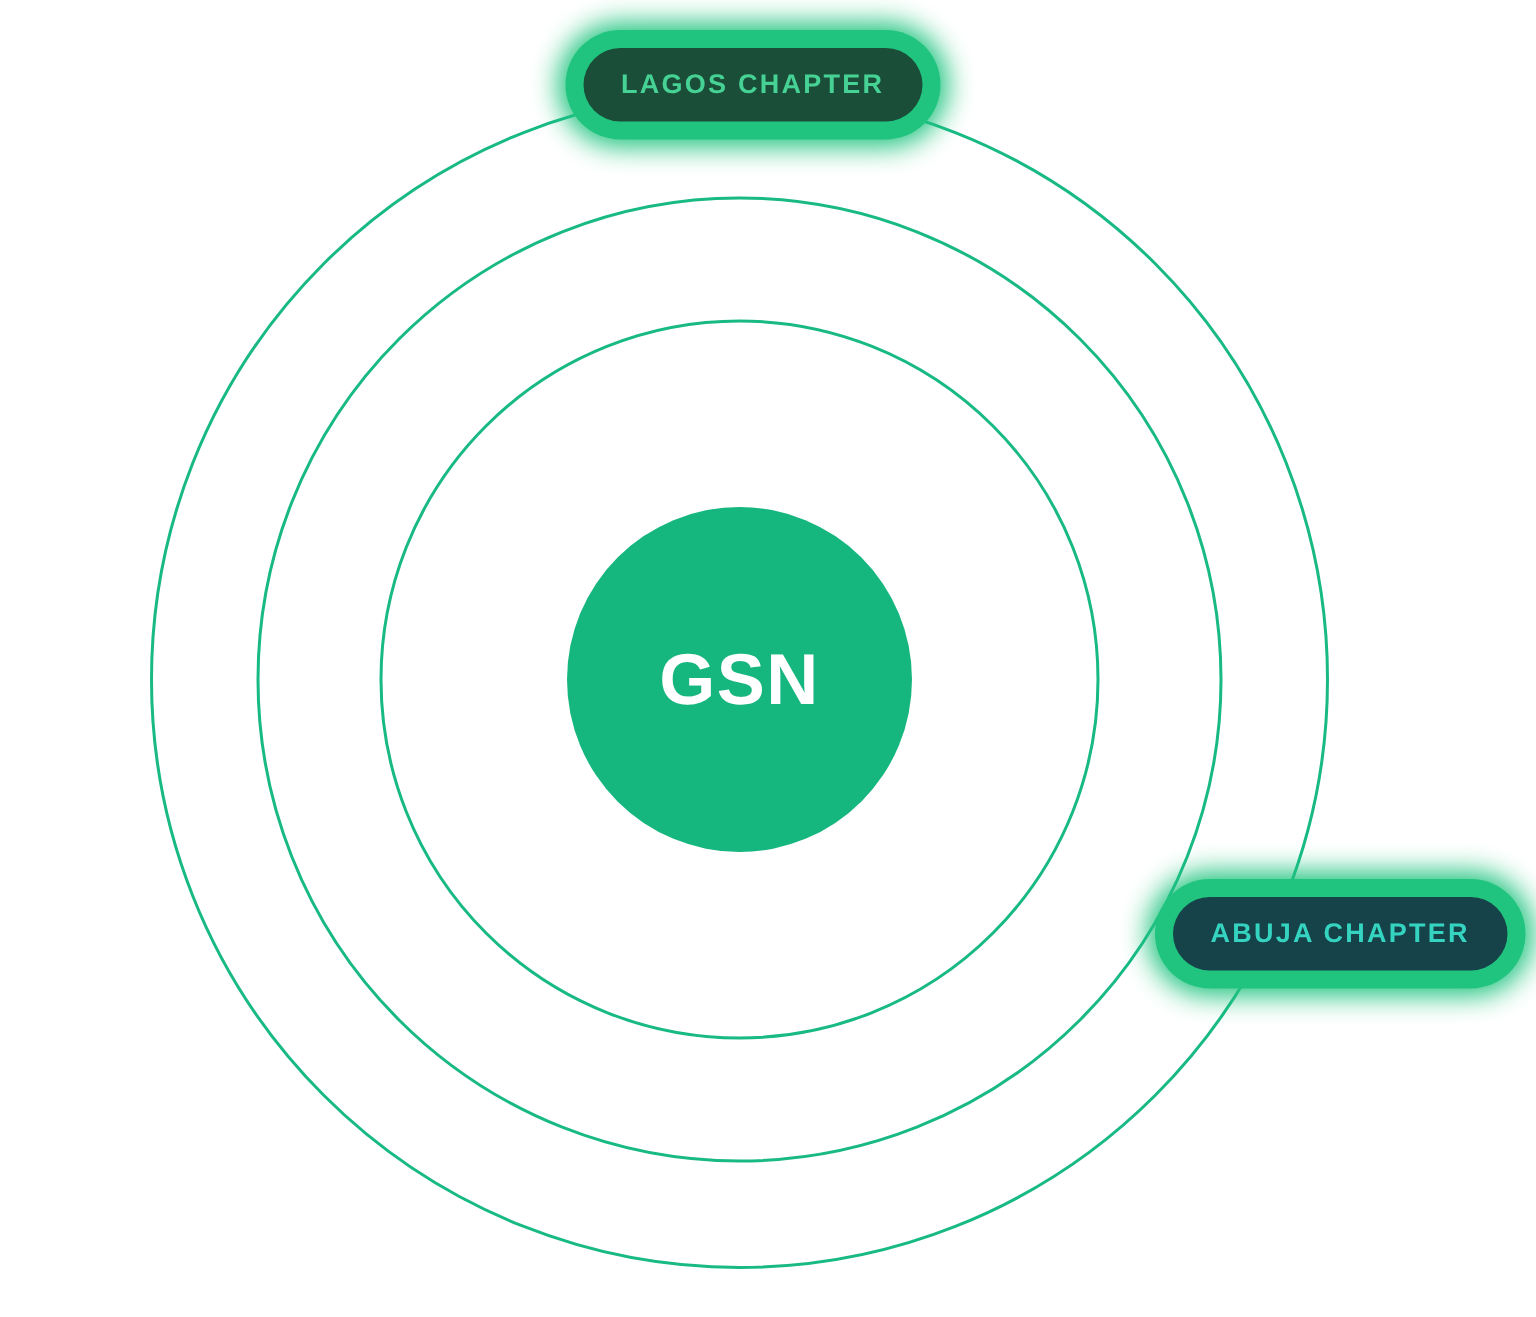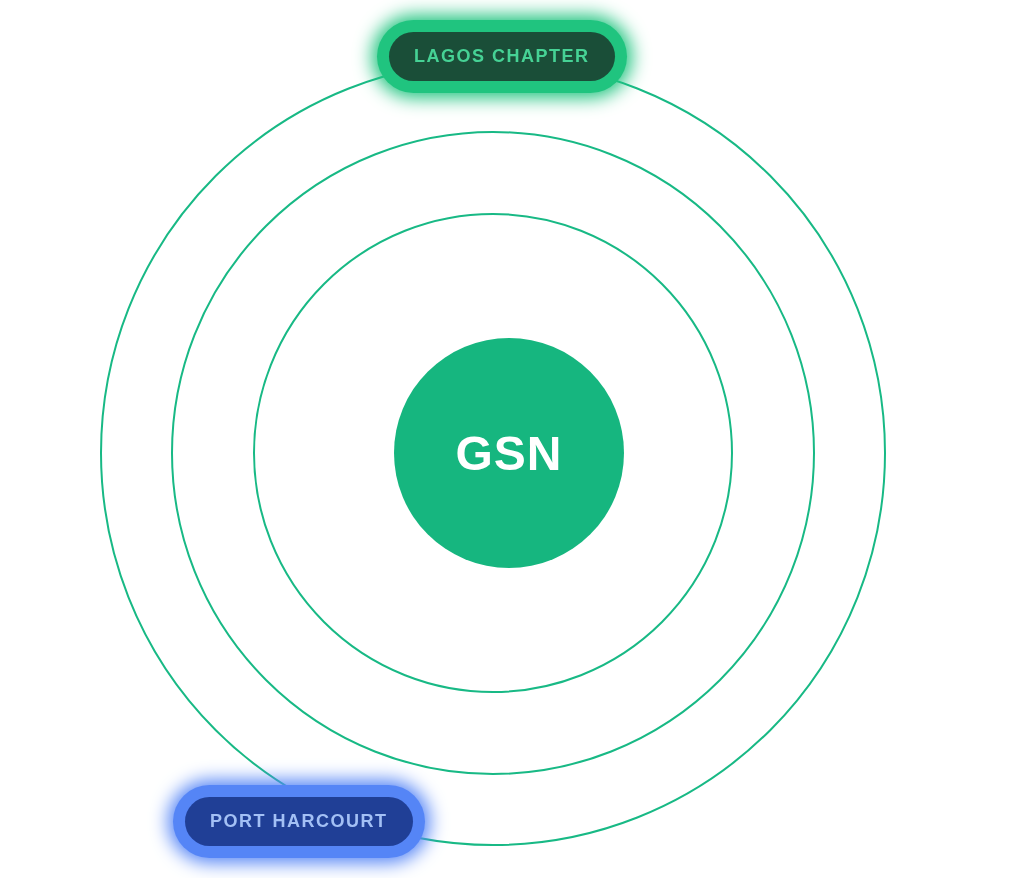--- a/index.html
+++ b/index.html
@@ -17,21 +17,21 @@
     border-radius:50%;
     box-sizing:border-box;
   }
   .orbit-inner { left:253px; top:213px; width:480px; height:480px; }
   .orbit-middle{ left:171px; top:131px; width:644px; height:644px; }
   .orbit-outer { left:100px; top:60px;  width:786px; height:786px; }
 
   
   .center-node{
     position:absolute;
-    left:394px; top:338px;
+    left:378px; top:338px;
     width:230px; height:230px;
     display:flex; align-items:center; justify-content:center;
     background:radial-gradient(circle, var(--fill) 0%, var(--fill) 80%, rgba(22,182,127,0) 99%);
     border-radius:50%;
   }
   .center-label{
     color:var(--text);
     font-size:48px;
     font-weight:700;
     letter-spacing:1px;
@@ -77,20 +77,20 @@
     <span class="center-label">GSN</span>
   </div>
 
   <div class="pill pill-lagos" style="--glow: #20c47f; --fill: #1a4e38; --text: #46d295;">
     <div class="pill-inner">
       <span class="pill-label">LAGOS CHAPTER</span>
     </div>
   </div>
 
 
-
-  <div class="pill pill-portharcourt" style="--glow: #5585f6; --fill: #203f96; --text: #a3c0f5;">
+  <div class="pill pill-abuja" style="--glow: #20c47f; --fill: #164249; --text: #35d4c0;">
     <div class="pill-inner">
-      <span class="pill-label">PORT HARCOURT</span>
+      <span class="pill-label">ABUJA CHAPTER</span>
     </div>
   </div>
+
 
 </div>
 
 </body></html>

